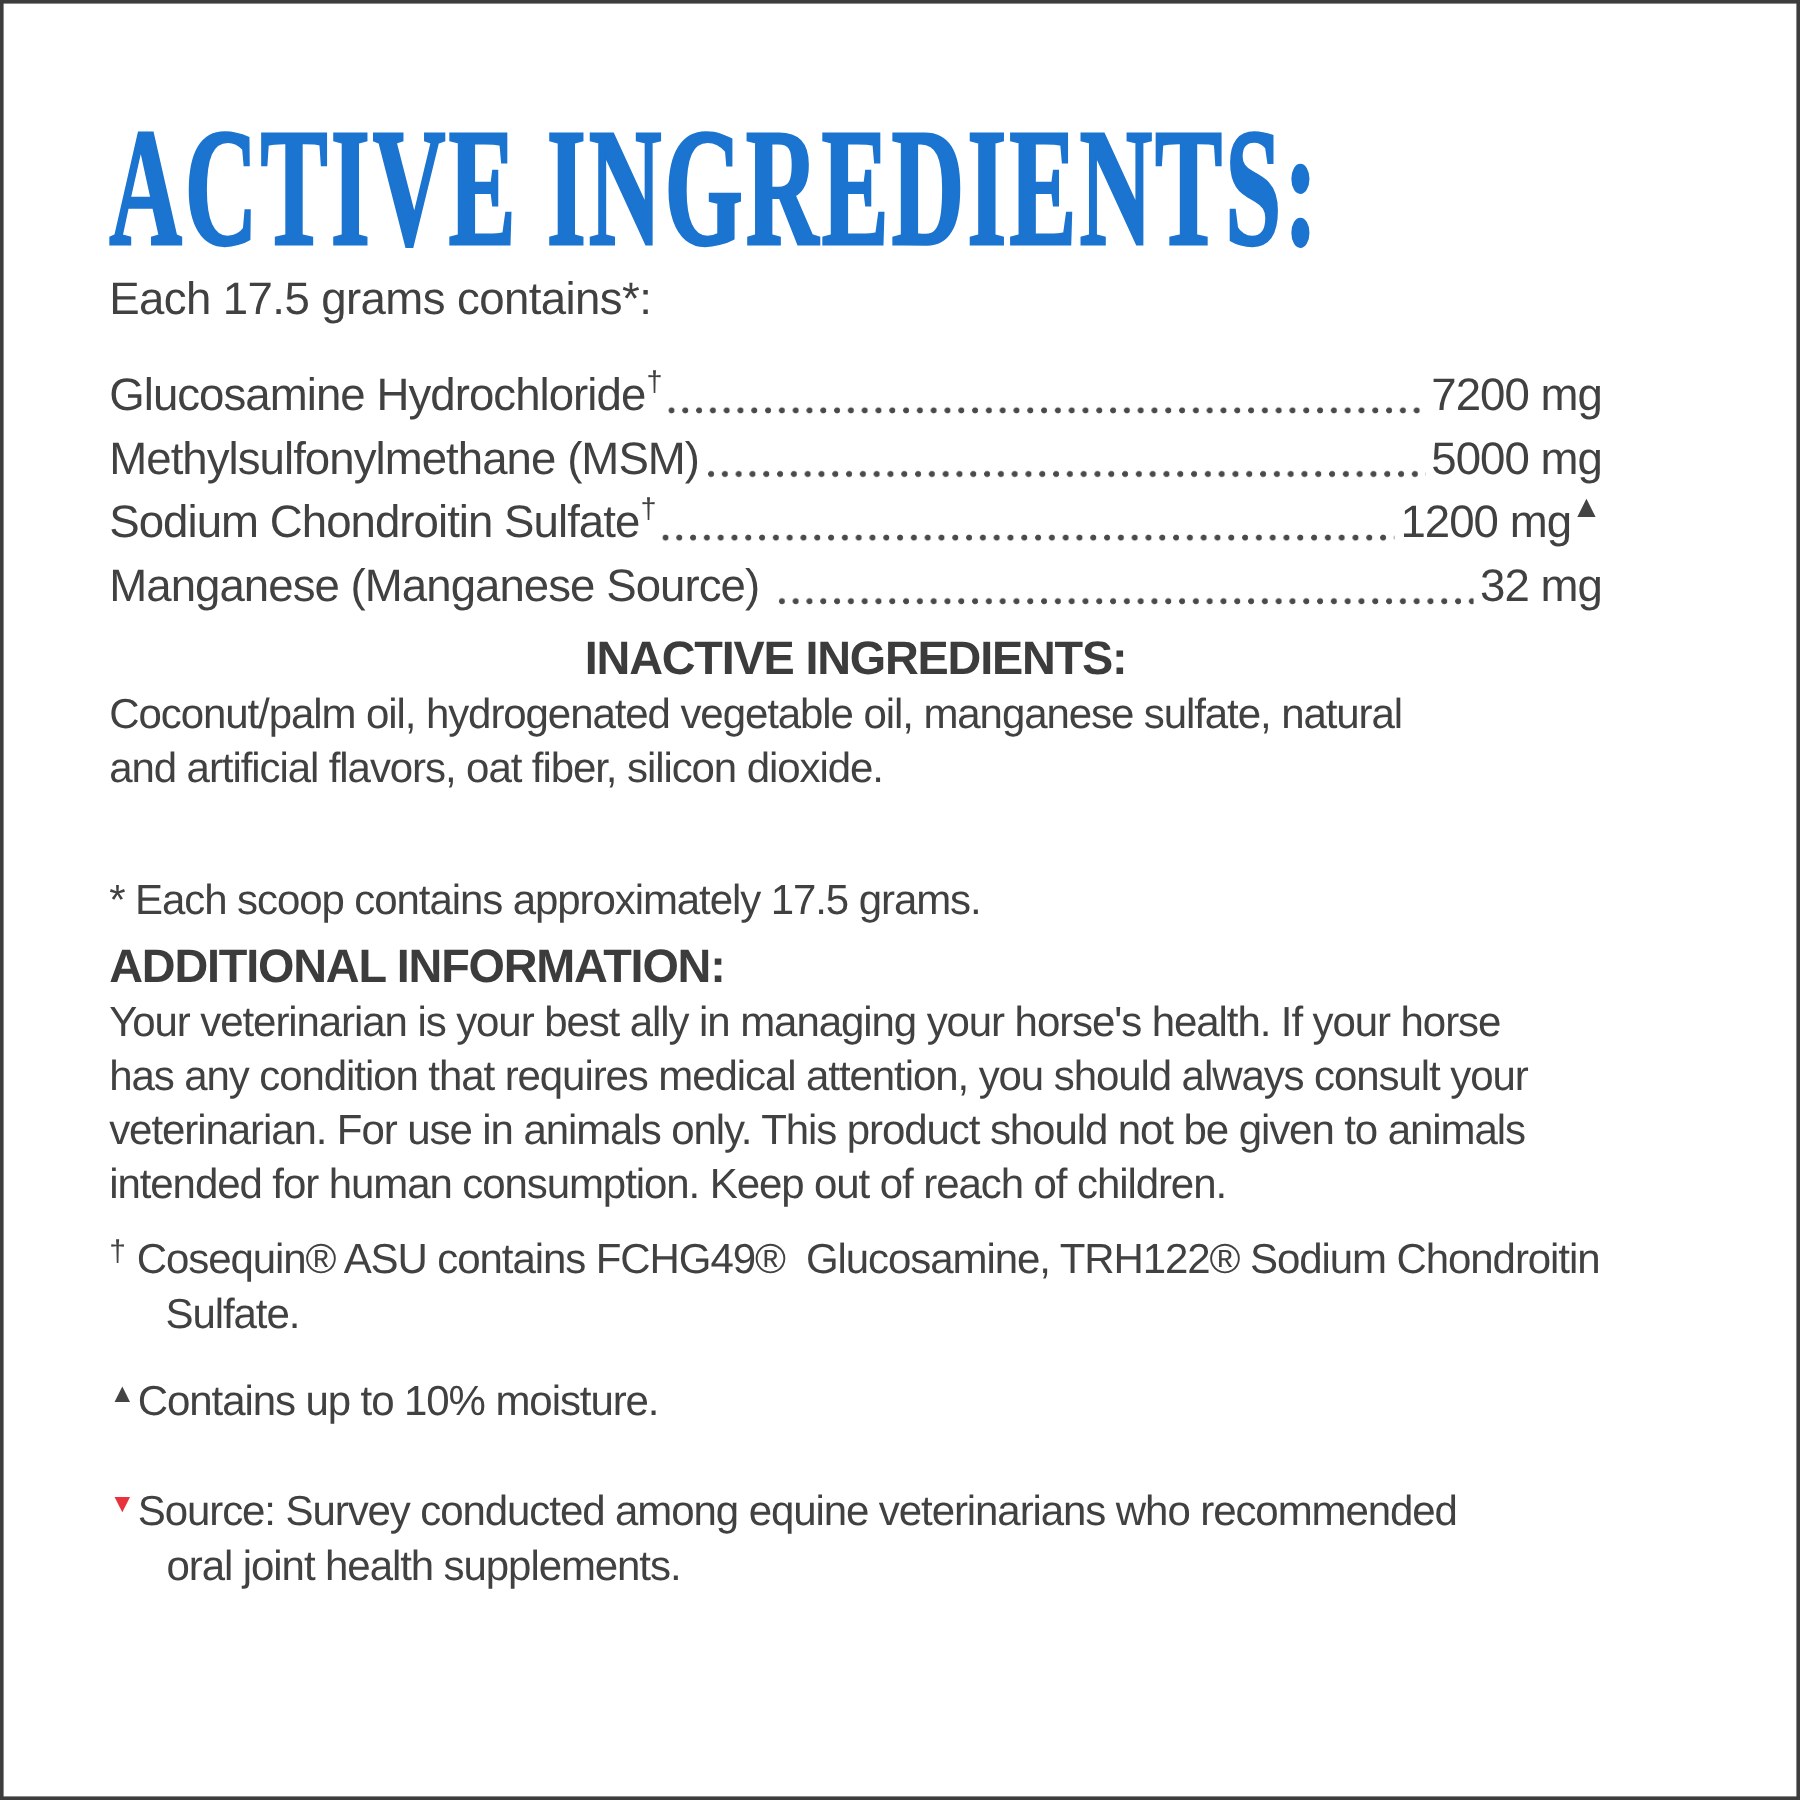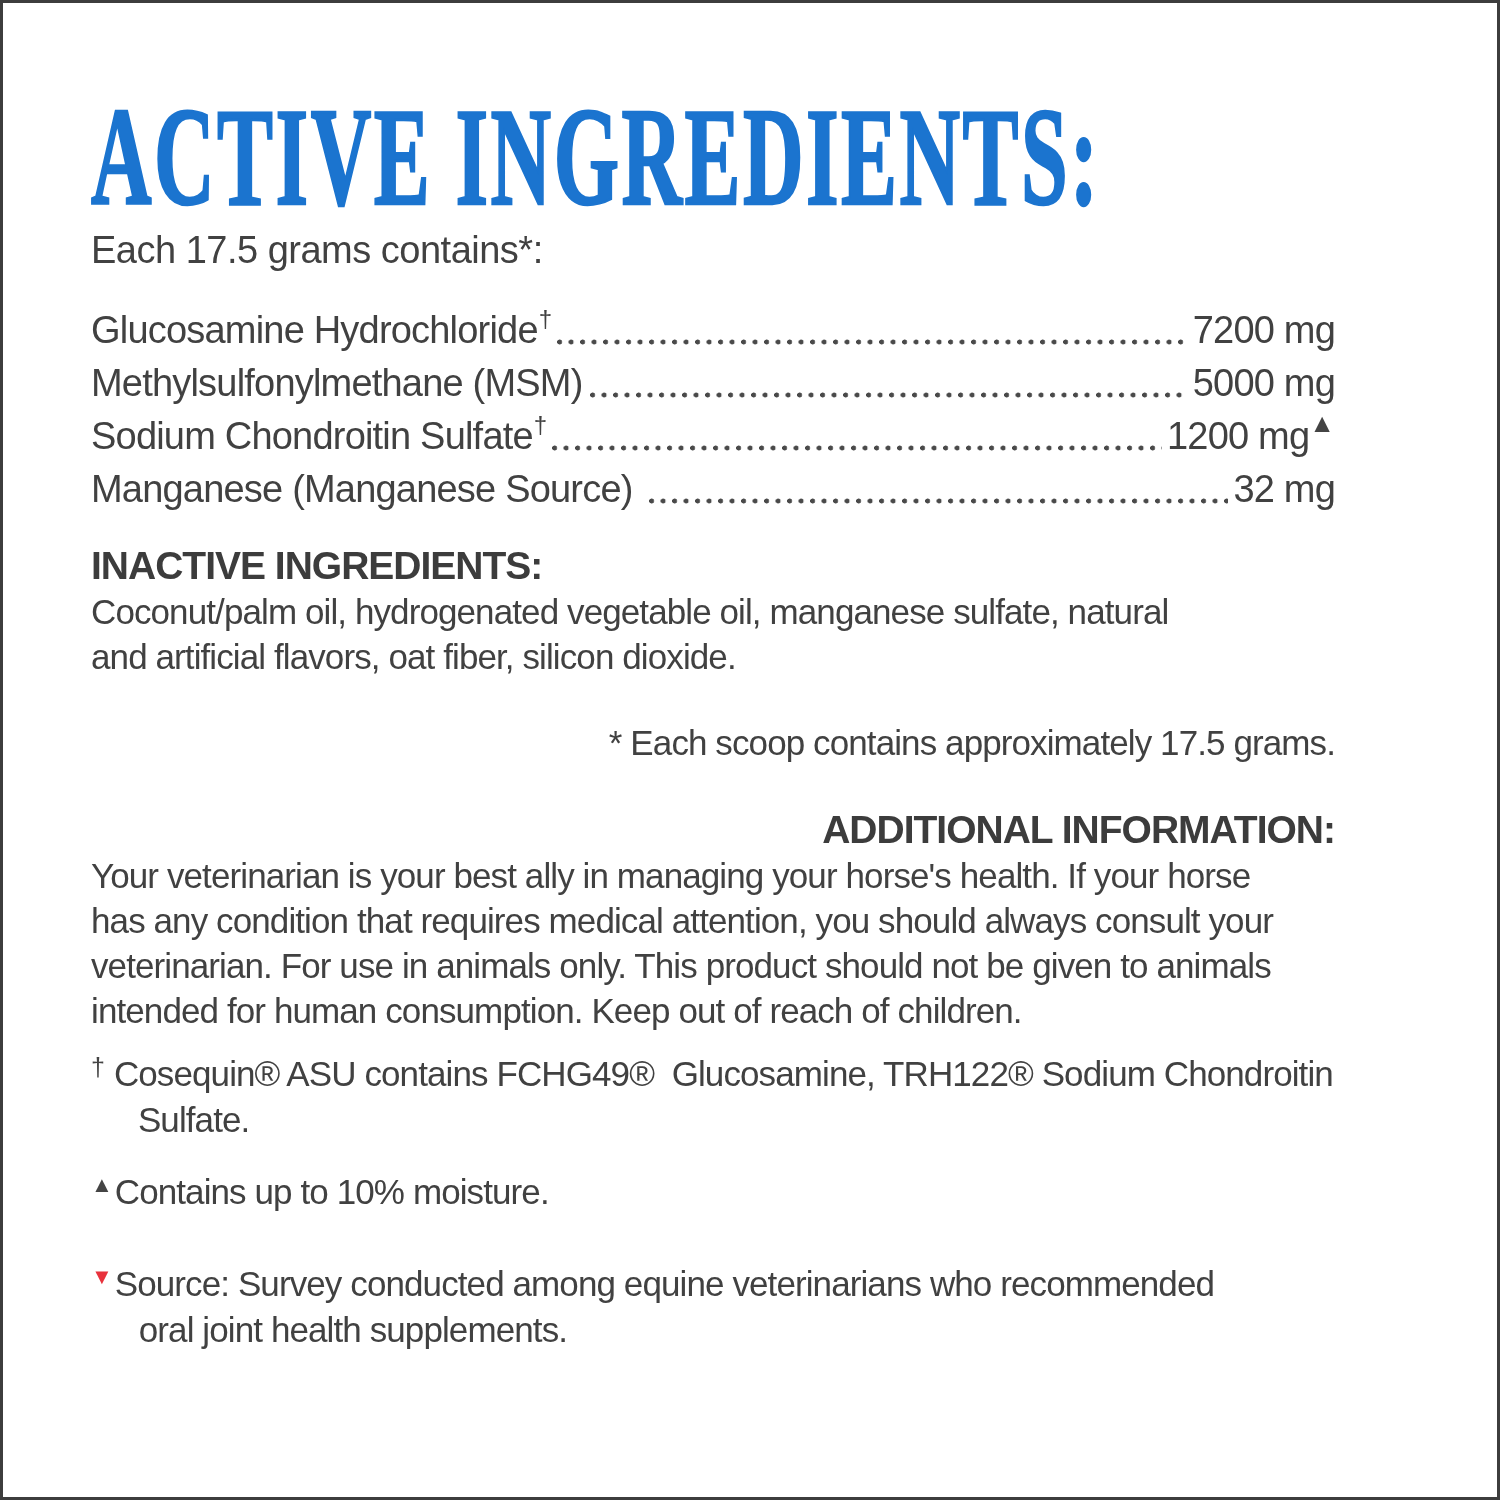--- a/index.html
+++ b/index.html
@@ -66,36 +66,35 @@
     background-repeat: repeat-x;
   }
 
   .sec-heading {
     font-weight: bold;
     font-size: 39px;
     line-height: 46px;
     letter-spacing: -1px;
     color: #3c3c3c;
   }
-  .sec-inactive { margin-top: 32px; }
-  .sec-additional { margin-top: 44px; text-align: right; }
+  .sec-inactive { margin-top: 16px; text-align: center; }
+  .sec-additional { margin-top: 12px; }
 
   .para .ln {
     white-space: pre;
     font-size: 35px;
     line-height: 45px;
     letter-spacing: -0.9px;
   }
 
   .scoop {
-    margin-top: 44px;
+    margin-top: 68px;
     font-size: 35px;
     letter-spacing: -0.9px;
     white-space: pre;
-    text-align: right;
   }
 
   .note { display: flex; align-items: flex-start; }
   .note-dagger   { margin-top: 18px; }
   .note-moisture { margin-top: 26px; }
   .note-source   { margin-top: 46px; }
   .note .marker {
     flex: 0 0 auto;
     font-weight: bold;
     color: #444444;

